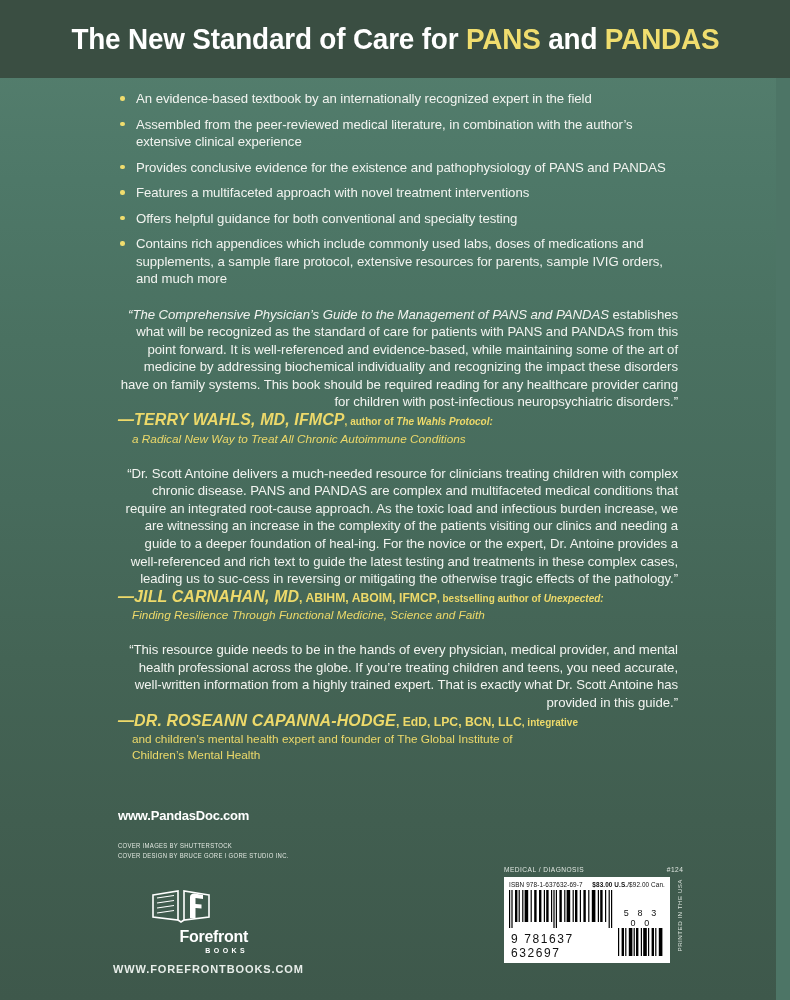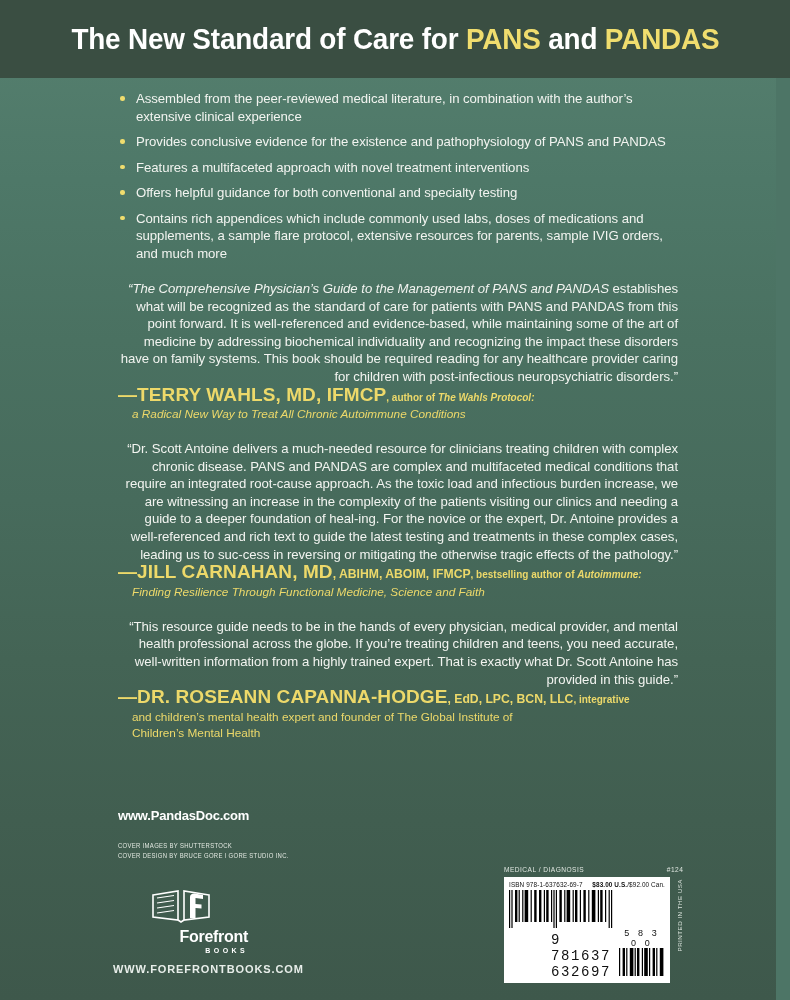--- a/index.html
+++ b/index.html
@@ -98,22 +98,23 @@
   .quote-body .ital { font-style: italic; }
 
   .attrib {
     color: #edd96a;
     font-size: 12.4px;
     line-height: 16.5px;
     font-weight: bold;
     margin-top: 1px;
   }
   .attrib .big {
-    font-size: 19px;
+    font-size: 16px;
     letter-spacing: 0.1px;
+    font-style: italic;
   }
   .attrib .mid { font-size: 12.2px; }
   .attrib .small { font-size: 10px; font-weight: bold; }
   .attrib .ital { font-style: italic; }
   .attrib-line2 {
     color: #edd96a;
     font-size: 11.8px;
     line-height: 16px;
     font-weight: normal;
     font-style: italic;
@@ -221,27 +222,26 @@
   .addon-digits {
     font-family: "Liberation Sans", sans-serif;
     font-size: 9px;
     letter-spacing: 3.1px;
     color: #111;
     text-align: center;
     line-height: 10px;
   }
   .bars-addon { height: 28px; }
   .ean-digits {
-    font-family: Liberation Mono, monospace;
-    font-size: 14px;
+    font-family: Liberation Sans, sans-serif;
+    font-size: 12px;
     letter-spacing: 1.6px;
     color: #111;
     margin-top: 0px;
     padding-left: 2px;
-    margin-left: 40px;
   }
   .printed-usa {
     position: absolute;
     left: 172px;
     top: 14px;
     color: #d8e1da;
     font-family: "Liberation Sans Narrow", "Liberation Sans", sans-serif;
     font-size: 6.2px;
     letter-spacing: 0.5px;
     writing-mode: vertical-rl;
@@ -254,36 +254,37 @@
 
 <div class="cover">
 
   <div class="header-band">
     <div class="header-title"><span>The New Standard of Care for </span><span class="hl">PANS</span><span> and </span><span class="hl">PANDAS</span></div>
   </div>
 
   <div class="content">
 
     <ul class="bullets">
+      <li class="bullet">An evidence-based textbook by an internationally recognized expert in the field</li>
       <li class="bullet">Assembled from the peer-reviewed medical literature, in combination with the author’s extensive clinical experience</li>
       <li class="bullet">Provides conclusive evidence for the existence and pathophysiology of PANS and PANDAS</li>
       <li class="bullet">Features a multifaceted approach with novel treatment interventions</li>
       <li class="bullet">Offers helpful guidance for both conventional and specialty testing</li>
       <li class="bullet">Contains rich appendices which include commonly used labs, doses of medications and supplements, a sample flare protocol, extensive resources for parents, sample IVIG orders, and much more</li>
     </ul>
 
     <div class="quote-block">
       <div class="quote-body"><span class="ital">“The Comprehensive Physician’s Guide to the Management of PANS and PANDAS</span><span> establishes what will be recognized as the standard of care for patients with PANS and PANDAS from this point forward. It is well-referenced and evidence-based, while maintaining some of the art of medicine by addressing biochemical individuality and recognizing the impact these disorders have on family systems. This book should be required reading for any healthcare provider caring for children with post-infectious neuropsychiatric disorders.”</span></div>
       <div class="attrib"><span class="big">—TERRY WAHLS, MD, IFMCP</span><span class="small">, author of </span><span class="small ital">The Wahls Protocol:</span></div>
       <div class="attrib-line2">a Radical New Way to Treat All Chronic Autoimmune Conditions</div>
     </div>
 
     <div class="quote-block">
       <div class="quote-body">“Dr. Scott Antoine delivers a much-needed resource for clinicians treating children with complex chronic disease. PANS and PANDAS are complex and multifaceted medical conditions that require an integrated root-cause approach. As the toxic load and infectious burden increase, we are witnessing an increase in the complexity of the patients visiting our clinics and needing a guide to a deeper foundation of heal-ing. For the novice or the expert, Dr. Antoine provides a well-referenced and rich text to guide the latest testing and treatments in these complex cases, leading us to suc-cess in reversing or mitigating the otherwise tragic effects of the pathology.”</div>
-      <div class="attrib"><span class="big">—JILL CARNAHAN, MD</span><span class="mid">, ABIHM, ABOIM, IFMCP</span><span class="small">, bestselling author of </span><span class="small ital">Autoimmune:</span></div>
+      <div class="attrib"><span class="big">—JILL CARNAHAN, MD</span><span class="mid">, ABIHM, ABOIM, IFMCP</span><span class="small">, bestselling author of </span><span class="small ital">Unexpected:</span></div>
       <div class="attrib-line2">Finding Resilience Through Functional Medicine, Science and Faith</div>
     </div>
 
     <div class="quote-block">
       <div class="quote-body">“This resource guide needs to be in the hands of every physician, medical provider, and mental health professional across the globe. If you’re treating children and teens, you need accurate, well-written information from a highly trained expert. That is exactly what Dr. Scott Antoine has provided in this guide.”</div>
       <div class="attrib"><span class="big">—DR. ROSEANN CAPANNA-HODGE</span><span class="mid">, EdD, LPC, BCN, LLC</span><span class="small">, integrative</span></div>
       <div class="attrib-line2 upright">and children’s mental health expert and founder of The Global Institute of</div>
       <div class="attrib-line2 upright">Children’s Mental Health</div>
     </div>
 

